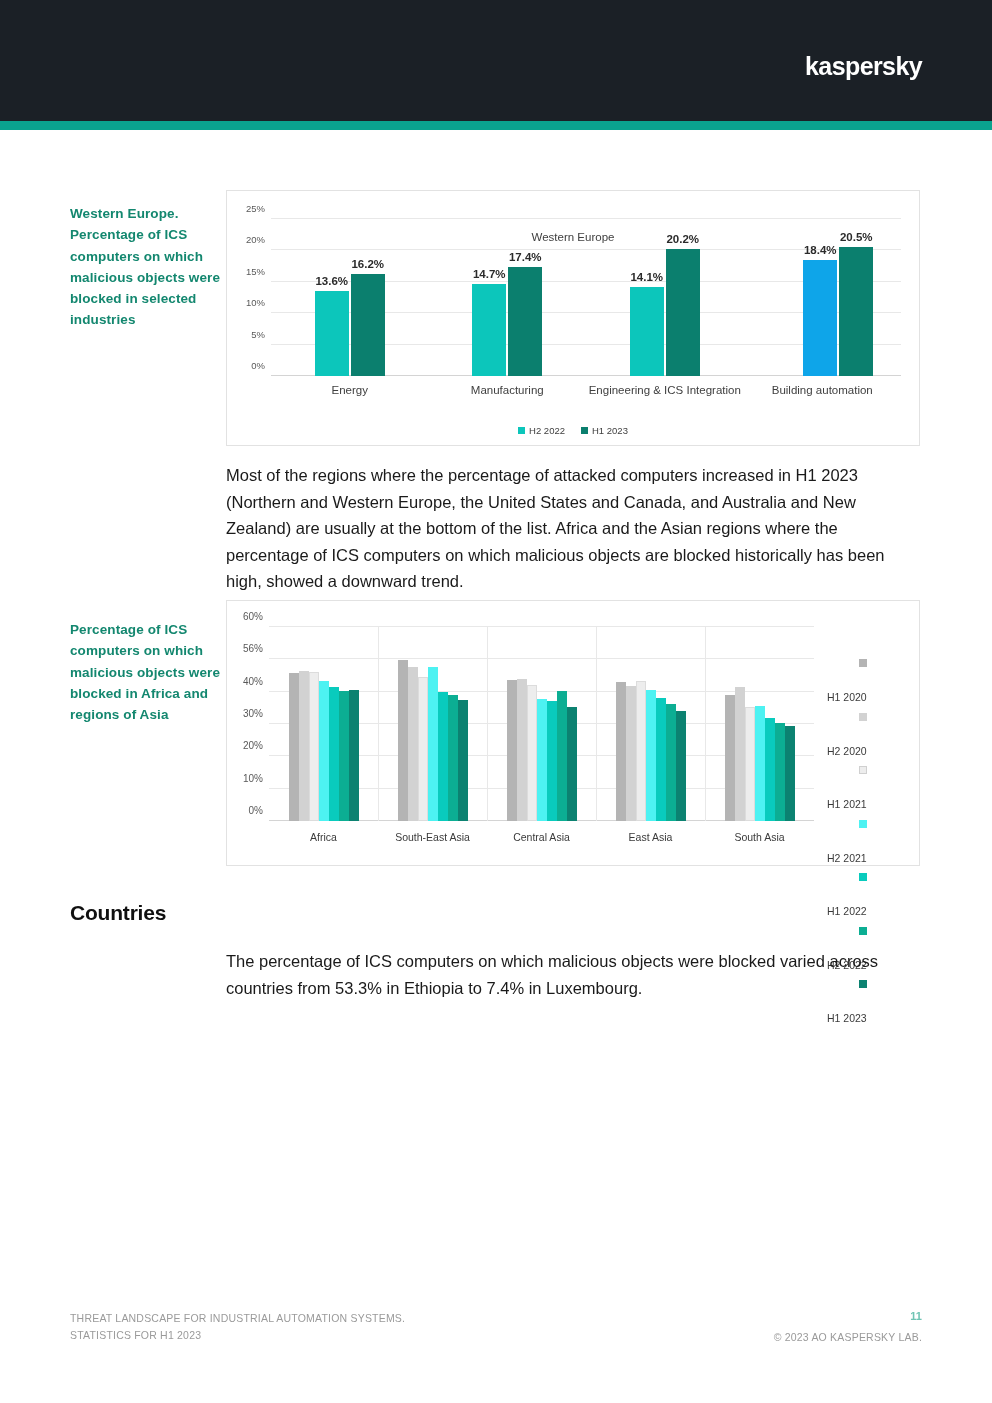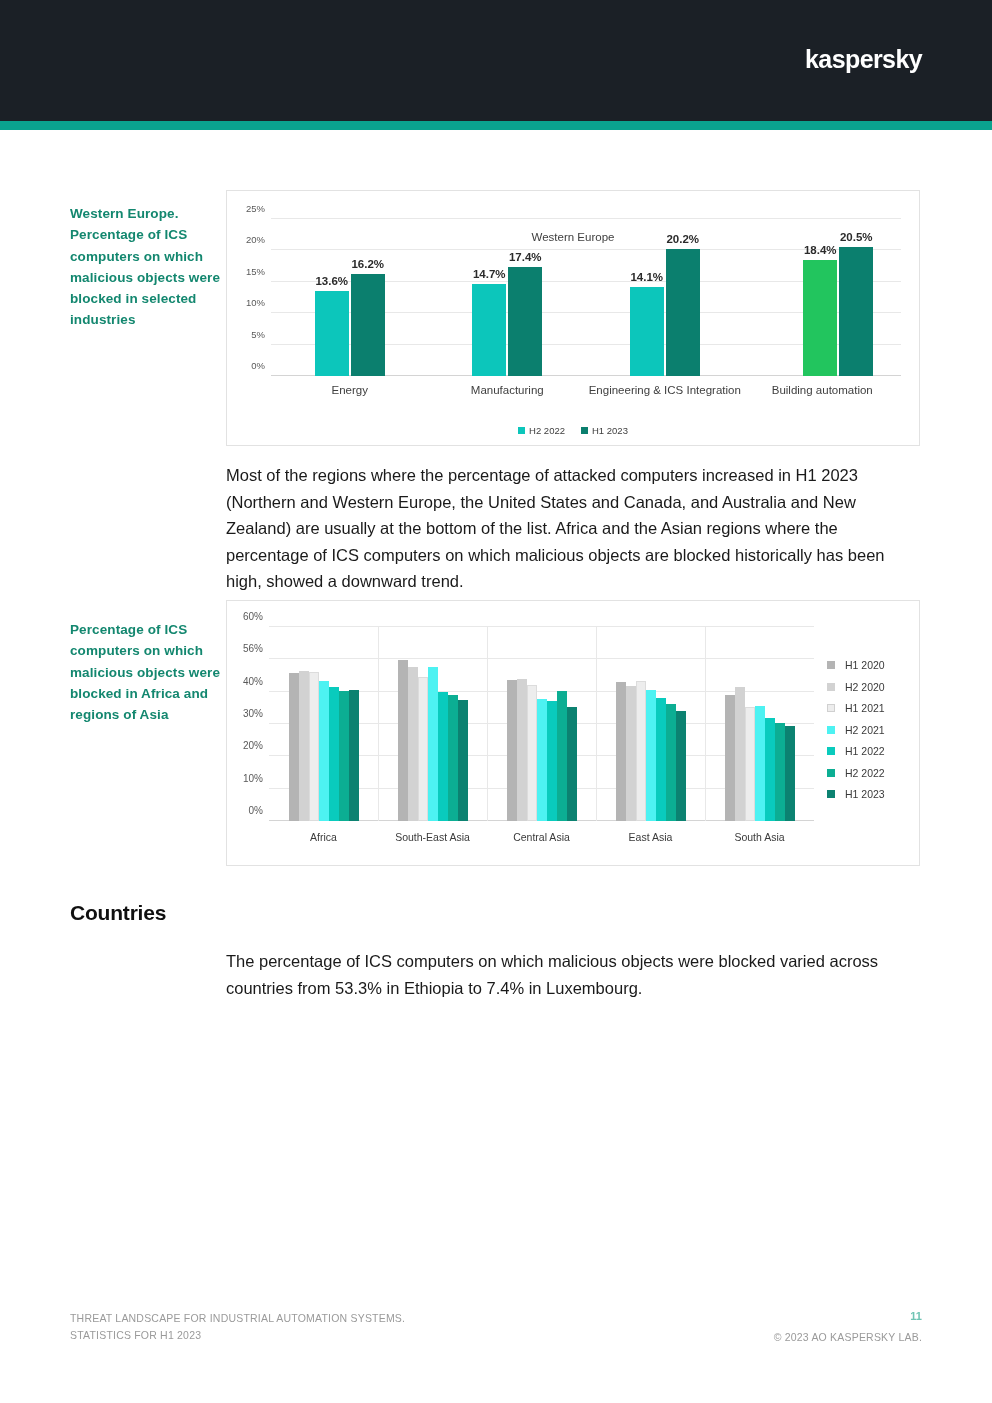--- a/index.html
+++ b/index.html
@@ -15,21 +15,21 @@
   
   .header {
     position:absolute; left:0; top:0; width:992px; height:121px;
     background:#1b2026;
   }
   .header-title {
     position:absolute; left:70px; top:50px;
     color:#ffffff; font-size:25px; font-weight:700; letter-spacing:-0.3px;
   }
   .header-logo {
-    position:absolute; right:70px; top:45px;
+    position:absolute; right:70px; top:52px;
     color:#ffffff; font-size:25px; font-weight:700; letter-spacing:-0.6px;
   }
   .header-stripe {
     position:absolute; left:0; top:121px; width:992px; height:9px;
     background:#0aa38f;
   }
 
   
   .side-caption {
     position:absolute; width:160px;
@@ -94,21 +94,21 @@
   }
   .legend-h .item { display:flex; align-items:center; gap:4px; }
   .swatch { width:7px; height:7px; display:inline-block; }
 
   
   .legend-v {
     position:absolute; left:600px; top:58px;
     display:flex; flex-direction:column; gap:9.5px;
     font-size:10.5px; color:#3a3a3a;
   }
-  .legend-v .item { display:flex; align-items:center; gap:10px; }
+  .legend-v .item { display:flex; align-items:flex-end; gap:24px;flex-direction:column; }
   .legend-v .swatch { width:8px; height:8px; }
 
   
   .body-par {
     position:absolute; left:226px; width:690px;
     font-size:16.5px; line-height:26.5px; color:#1a1a1a;
   }
   #par-1 { top:462px; }
   #par-2 { top:948px; }
 
@@ -179,21 +179,21 @@
       <div class="group" style="left: 50%; width: 25%; gap: 2px;">
         <div class="bar" style="width: 34px; height: 56.4%; background: rgb(12, 198, 187);">
           <div class="bar-label">14.1%</div>
         </div>
         <div class="bar" style="width: 34px; height: 80.8%; background: rgb(11, 127, 110);">
           <div class="bar-label">20.2%</div>
         </div>
         <div class="xlabel">Engineering &amp; ICS Integration</div>
       </div>
       <div class="group" style="left: 75%; width: 25%; gap: 2px;">
-        <div class="bar" style="width: 34px; height: 73.6%; background: #22c55e; margin-left: 32px;">
+        <div class="bar" style="width: 34px; height: 73.6%; background: #0ea5e9; margin-left: 32px;">
           <div class="bar-label">18.4%</div>
         </div>
         <div class="bar" style="width: 34px; height: 82%; background: rgb(11, 127, 110);">
           <div class="bar-label">20.5%</div>
         </div>
         <div class="xlabel">Building automation</div>
       </div>
     </div>
   <div class="legend-h" id="legend-1">
       <div class="item">

